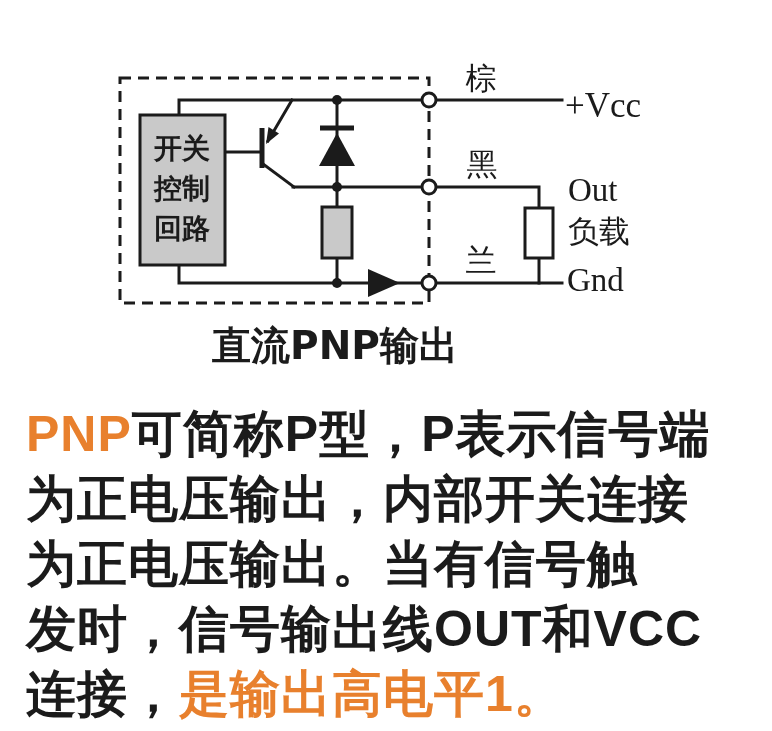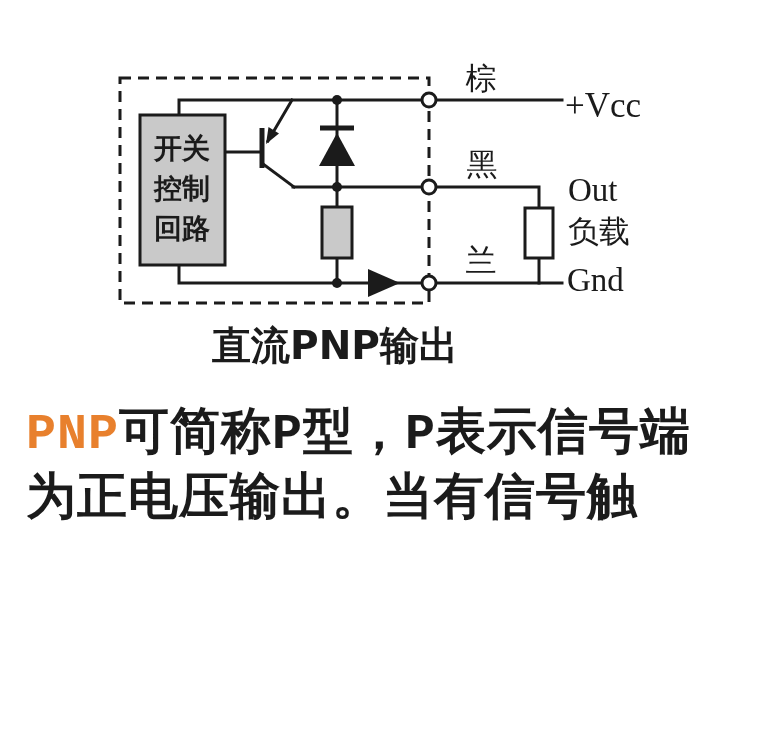--- a/index.html
+++ b/index.html
@@ -40,21 +40,21 @@
   
   .paragraph{
     position:absolute;
     left:26px;top:402px;
     width:740px;
     font-size:50px;
     line-height:65px;
     font-weight:700;
     letter-spacing:1px;
     color:var(--ink);
-    font-family:Liberation Mono, monospace;
+    font-family:Liberation Sans, sans-serif;
     white-space:nowrap;
   }
   .accent{color:var(--accent);}
 </style>
 </head>
 <body>
 
 <div class="diagram-wrap">
   <svg width="772" height="400" viewBox="0 0 772 400" xmlns="http://www.w3.org/2000/svg">
 
@@ -126,14 +126,17 @@
     <text class="latin-serif" x="568" y="201" font-size="33">Out</text>
     <text class="cjk-serif" x="568" y="242" font-size="31">负载</text>
     <text class="latin-serif" x="567" y="291" font-size="33">Gnd</text>
 
     <text class="caption-text" x="335" y="359" font-size="39" text-anchor="middle">直流PNP输出</text>
   </svg>
 </div>
 
 <div class="paragraph">
   <div><span class="accent">PNP</span><span>可简称P型，P表示信号端</span></div>
+  <div><span>为正电压输出，内部开关连接</span></div>
   <div><span>为正电压输出。当有信号触</span></div>
+  <div><span>发时，信号输出线OUT和VCC</span></div>
+  <div><span>连接，</span><span class="accent">是输出高电平1。</span></div>
 </div>
 
 </body></html>

